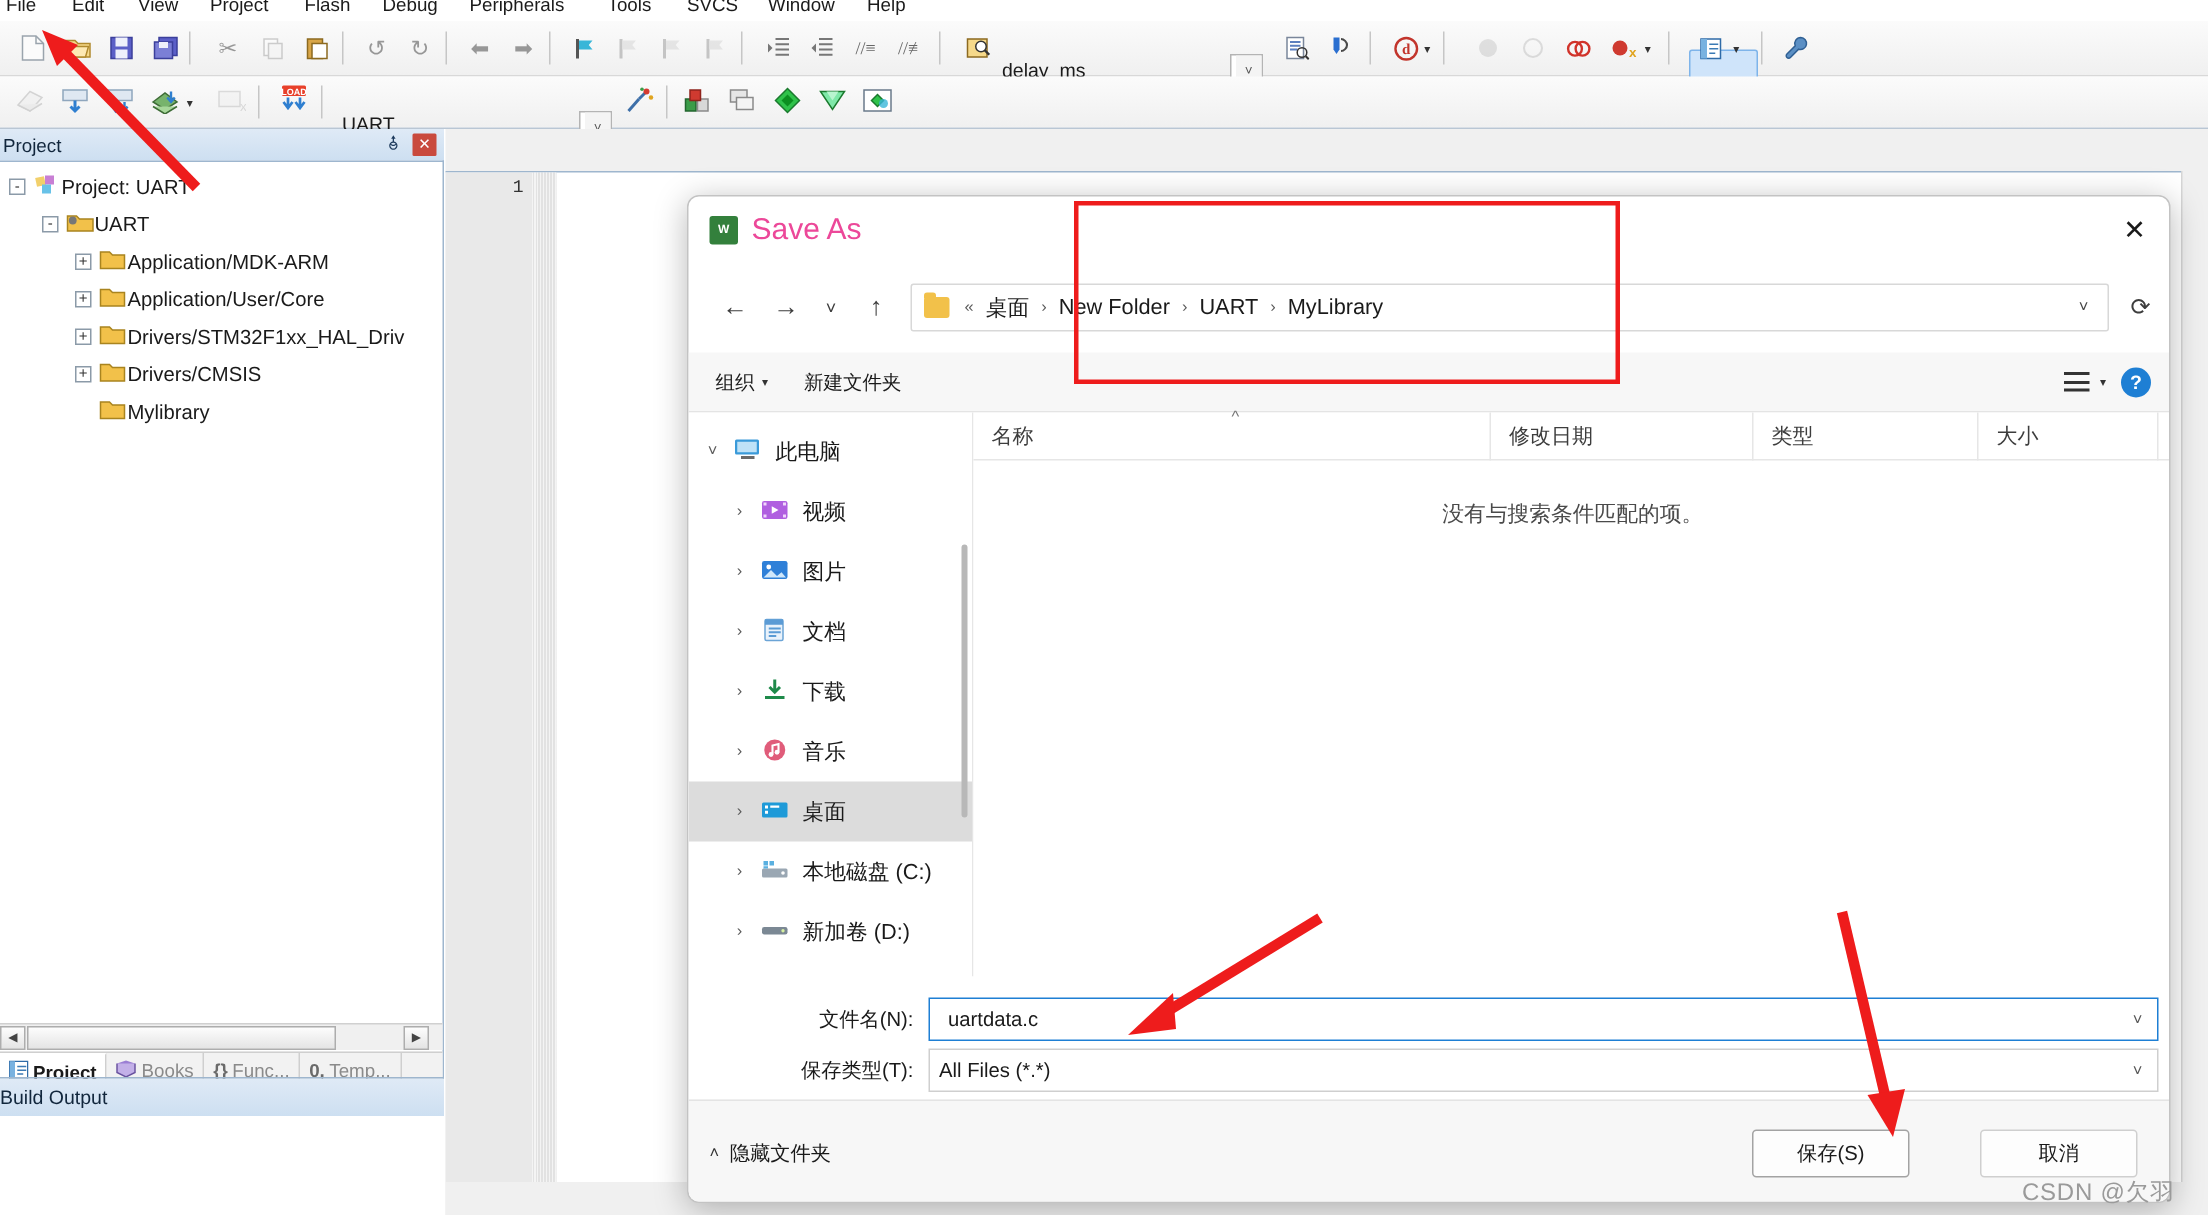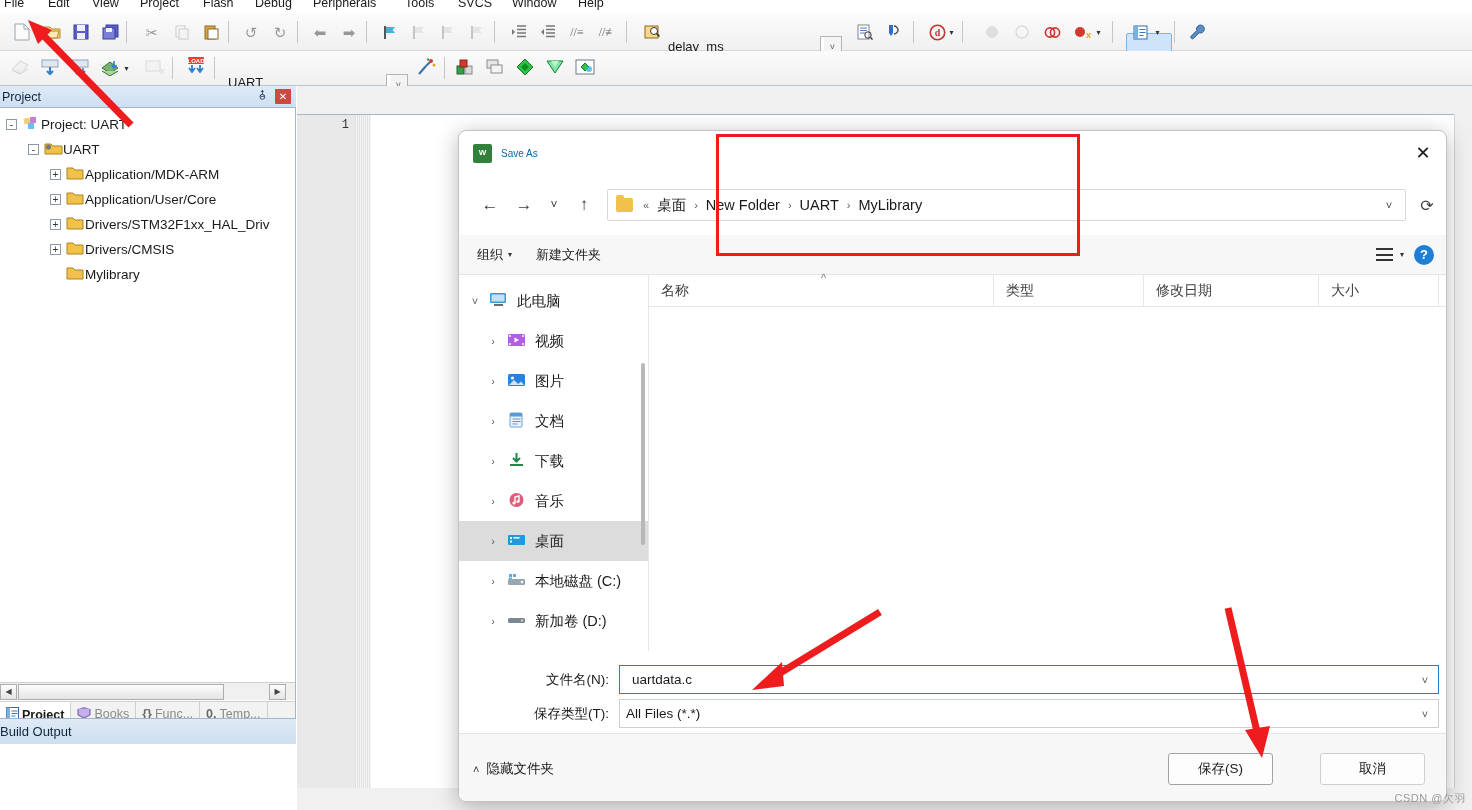--- a/index.html
+++ b/index.html
@@ -185,21 +185,21 @@
   .dialog {
     position: absolute; left: 458px; top: 130px; width: 989px; height: 672px;
     background: #ffffff; border: 1px solid #c3c3c3; border-radius: 8px;
     box-shadow: 0 4px 22px rgba(0,0,0,.28);
     overflow: hidden;
   }
   .dlg-title {
     position: absolute; left: 0; top: 0; width: 989px; height: 44px;
     display: flex; align-items: center; padding-left: 14px; gap: 9px;
   }
-  .dlg-title .txt { font-size: 10px; color: #0369a1; }
+  .dlg-title .txt { font-size: 20px; color: #ec4899; }
   .wps-icon {
     width: 19px; height: 19px; background: #33803c; border-radius: 2px;
     color: #fff; font-size: 8px; font-weight: bold;
     display: flex; align-items: center; justify-content: center;
     line-height: 1;
   }
   .dlg-close {
     position: absolute; right: 0; top: 0; width: 46px; height: 44px;
     display: flex; align-items: center; justify-content: center;
     font-size: 18px; color: #1a1a1a; font-weight: 300;
@@ -359,22 +359,22 @@
     font-size: 13.5px; color: #1a1a1a;
   }
   .btn.primary { border: 1px solid #a3a3a3; }
 
   
   .annot-box {
     position: absolute; border: 3px solid #ee1c1c; pointer-events: none;
   }
   .annot-arrow { position: absolute; pointer-events: none; }
   .watermark {
-    position: absolute; right: 6px; bottom: 4px;
-    font-size: 11px; color: #9a9a9a; letter-spacing: .5px;
+    position: absolute; right: 22px; bottom: 4px;
+    font-size: 16px; color: #9a9a9a; letter-spacing: .5px;
   }
 </style>
 </head>
 <body>
 
 <div id="root">
 
   <div class="menubar">
     <span class="mi" style="left:4px">File</span>
     <span class="mi" style="left:48px">Edit</span>
@@ -965,30 +965,31 @@
 
         <div class="vtrack"></div>
       </div>
 
       <div class="listpane">
         <div class="colhdr">
           <div class="col" style="width:345px">
             <span class="sortmark">^</span>
             <span>名称</span>
           </div>
+          <div class="col" style="width:175px">
+            <span>修改日期</span>
+          </div>
           <div class="col" style="width:150px">
             <span>类型</span>
-          </div>
-          <div class="col" style="width:175px">
-            <span>修改日期</span>
           </div>
           <div class="col" style="width:120px">
             <span>大小</span>
           </div>
         </div>
+        <div class="emptymsg">没有与搜索条件匹配的项。</div>
       </div>
     </div>
 
     <div class="fieldzone">
       <div class="frow" style="top:14px">
         <span class="flabel">文件名(N):</span>
         <span class="finput focus">
           <span>uartdata.c</span>
           <span class="dd">˅</span>
         </span>

